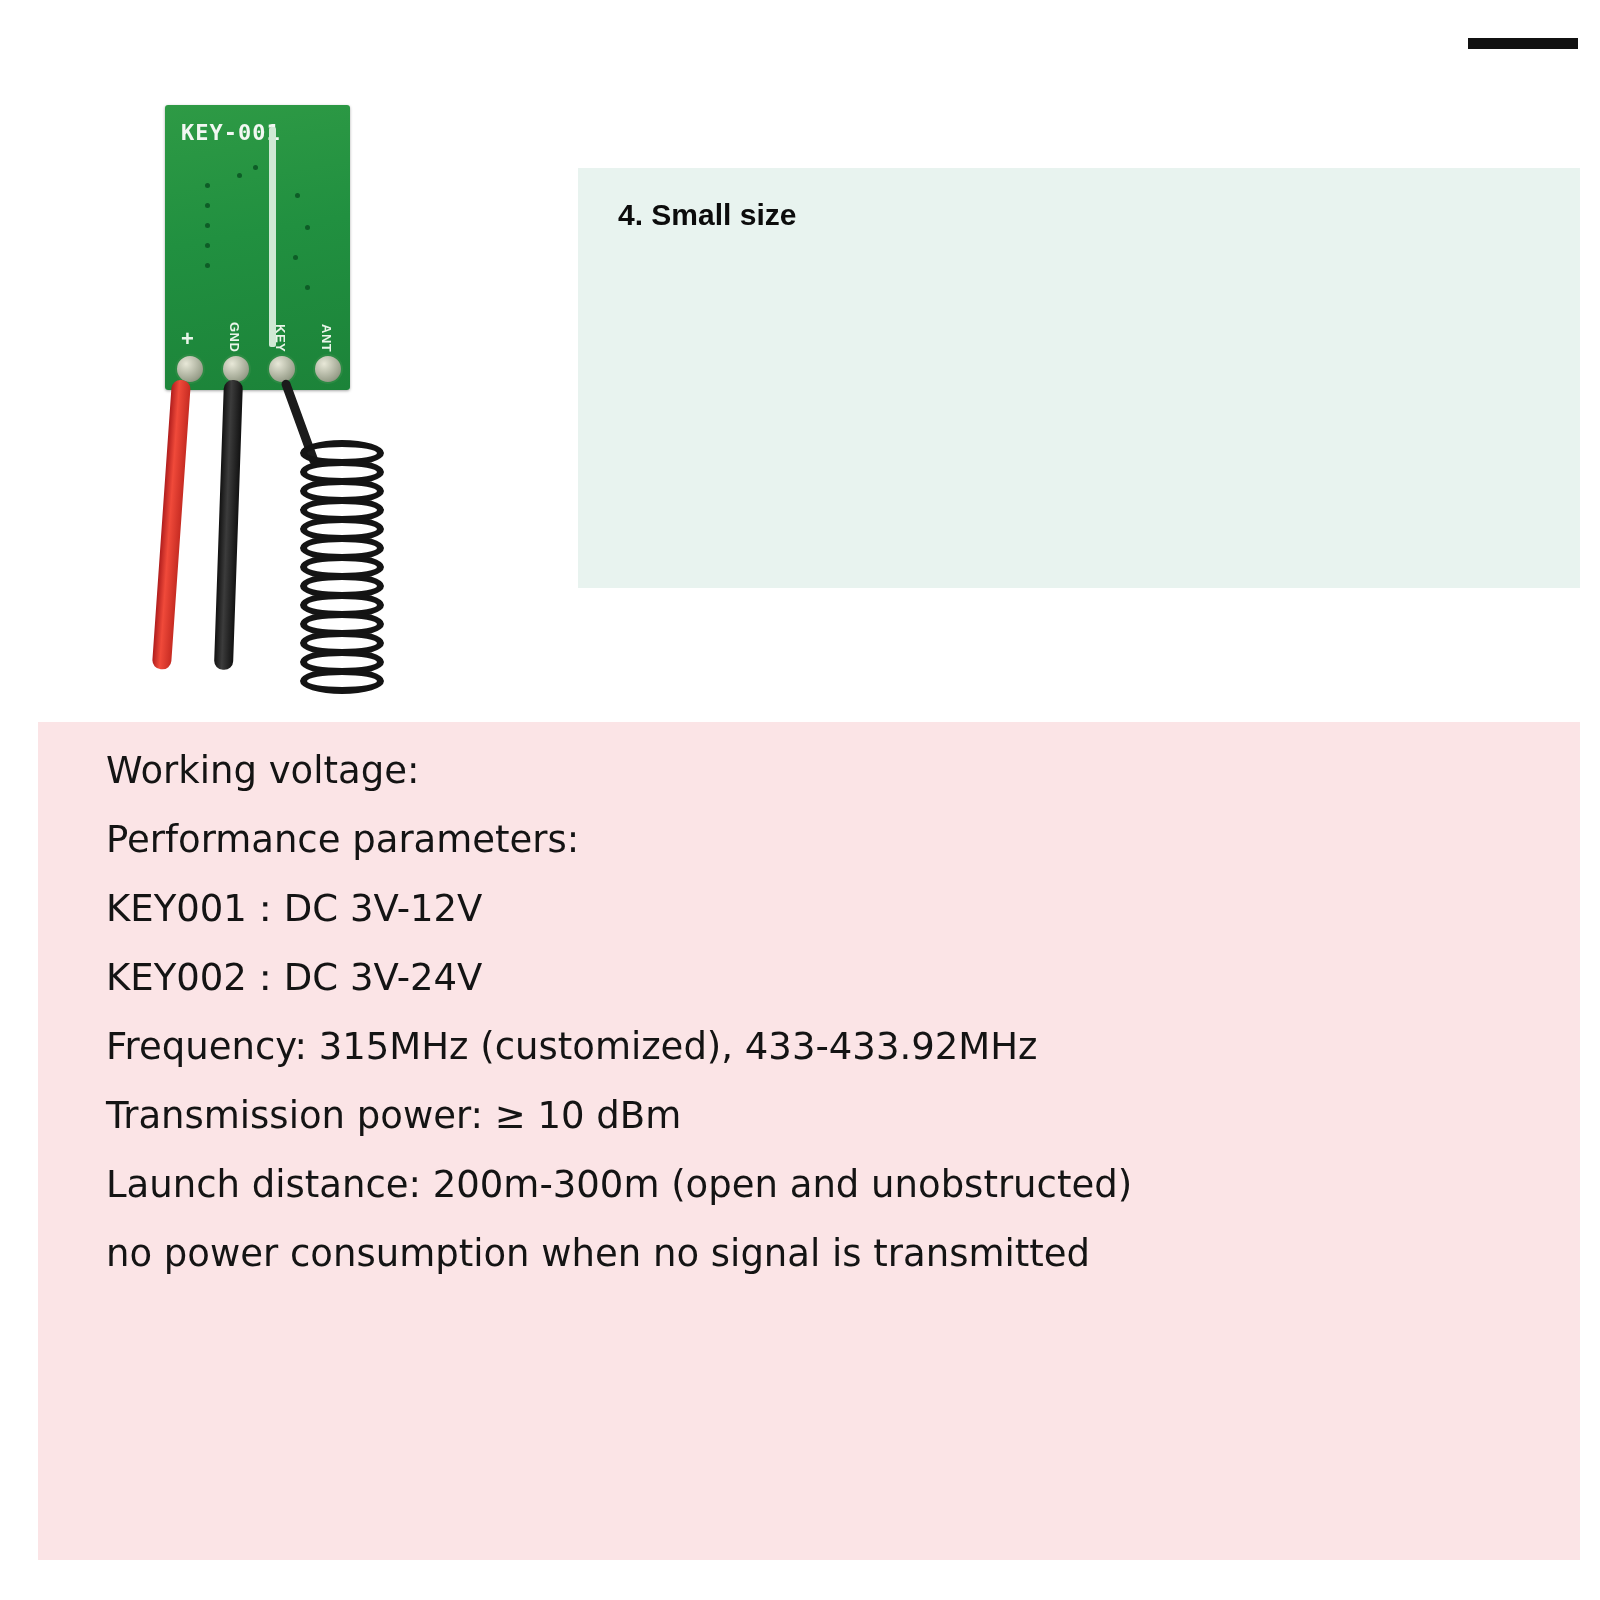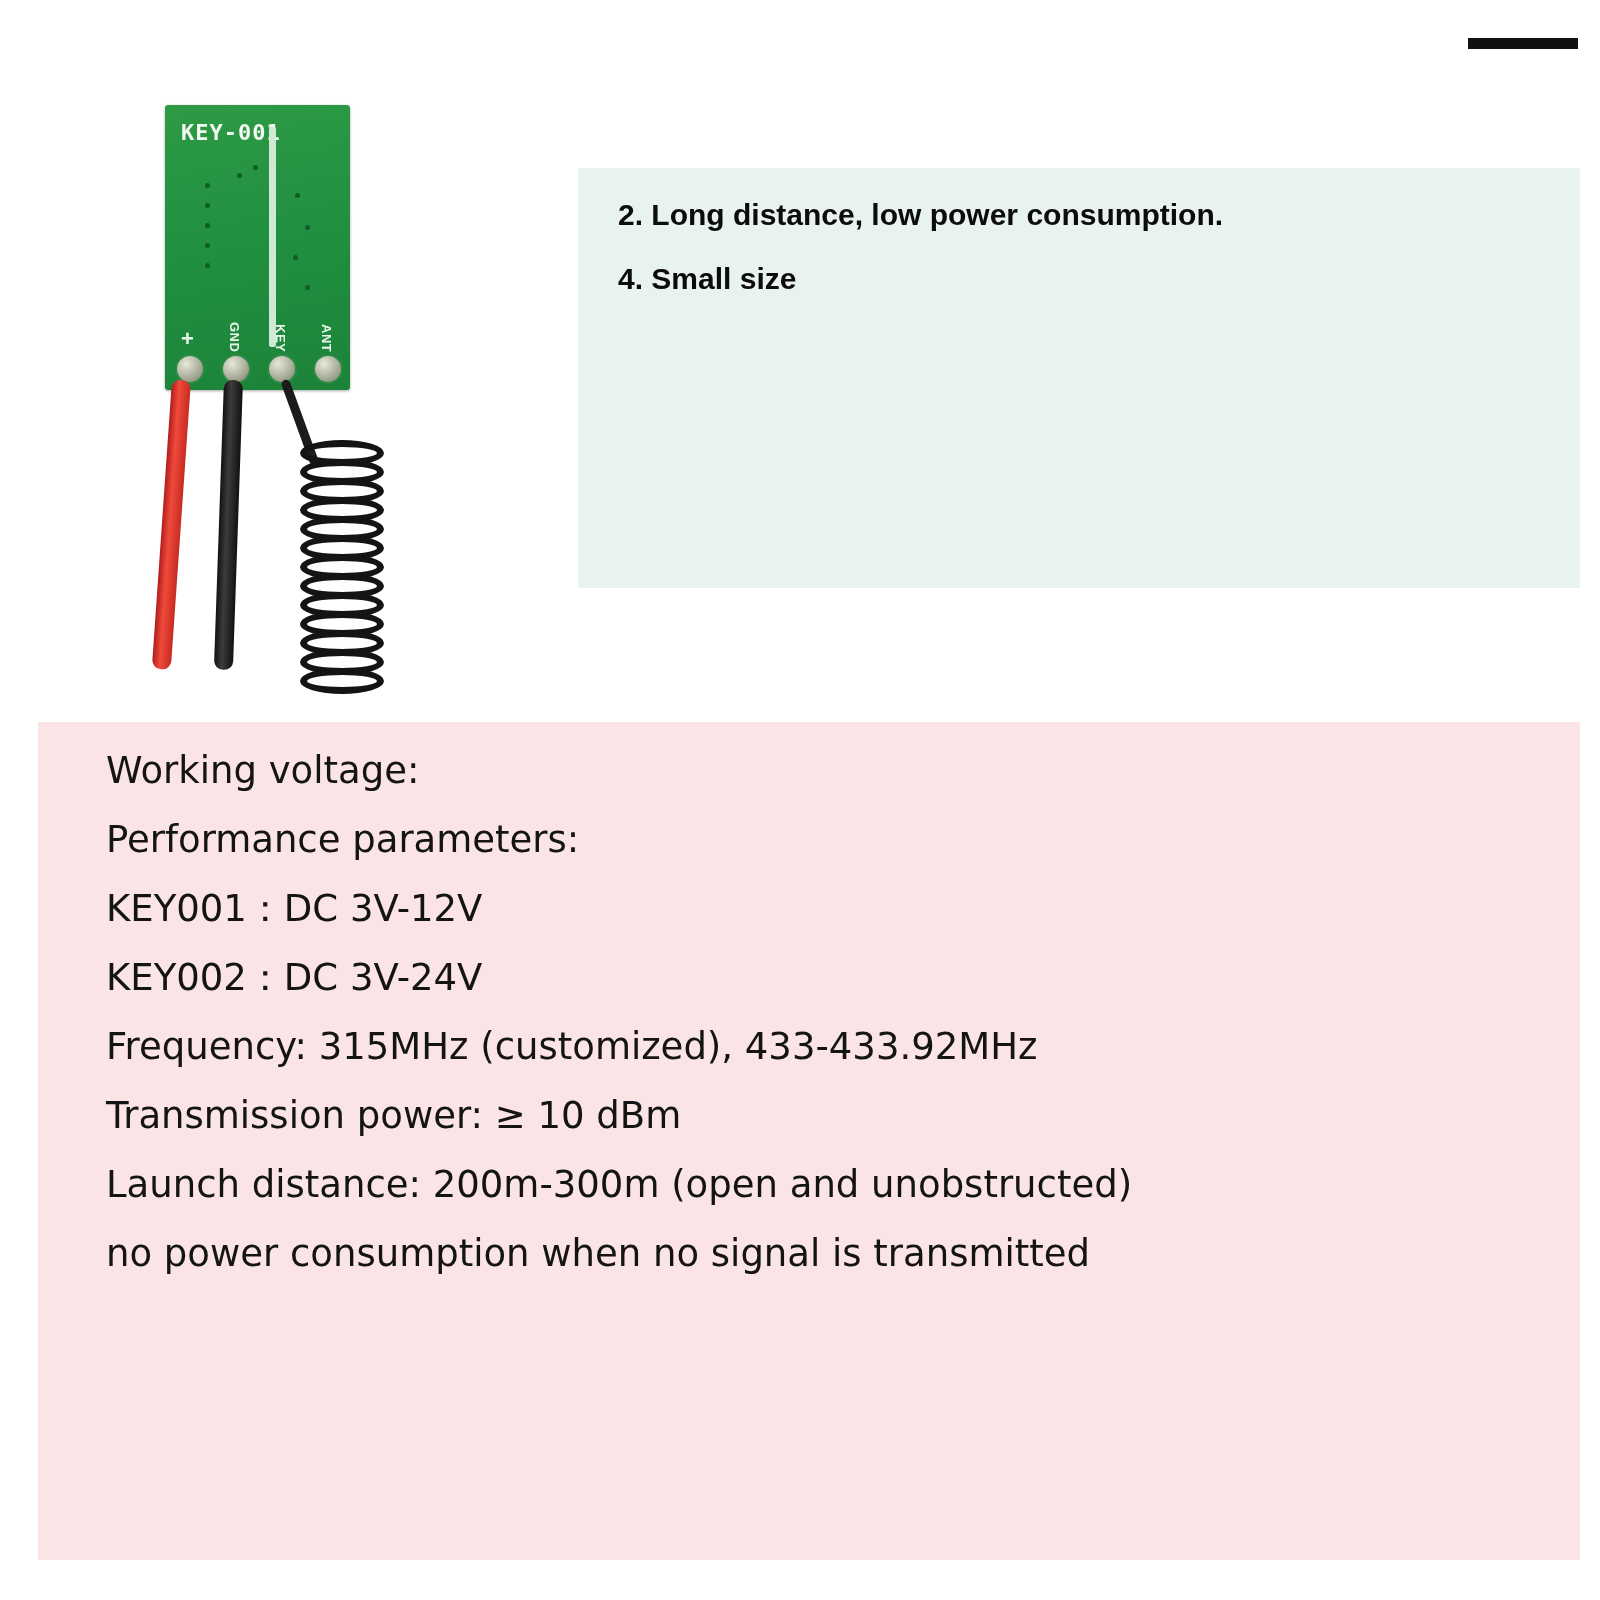--- a/index.html
+++ b/index.html
@@ -239,21 +239,20 @@
     <div class="turn" style="top:152px;"></div>
     <div class="turn" style="top:171px;"></div>
     <div class="turn" style="top:190px;"></div>
     <div class="turn" style="top:209px;"></div>
     <div class="turn" style="top:228px;"></div>
   </div>
 </div>
 
 <div class="char-box">
   <div class="char-inner">
-    <div class="char-line">2. Long distance, low power consumption.</div>
     <div class="char-line">4. Small size</div>
   </div>
 </div>
 
 <div class="perf-box">
   <div class="perf-inner">
     <div class="perf-line">Working voltage:</div>
     <div class="perf-line">Performance parameters:</div>
     <div class="perf-line">KEY001：DC 3V-12V</div>
     <div class="perf-line">KEY002：DC 3V-24V</div>

